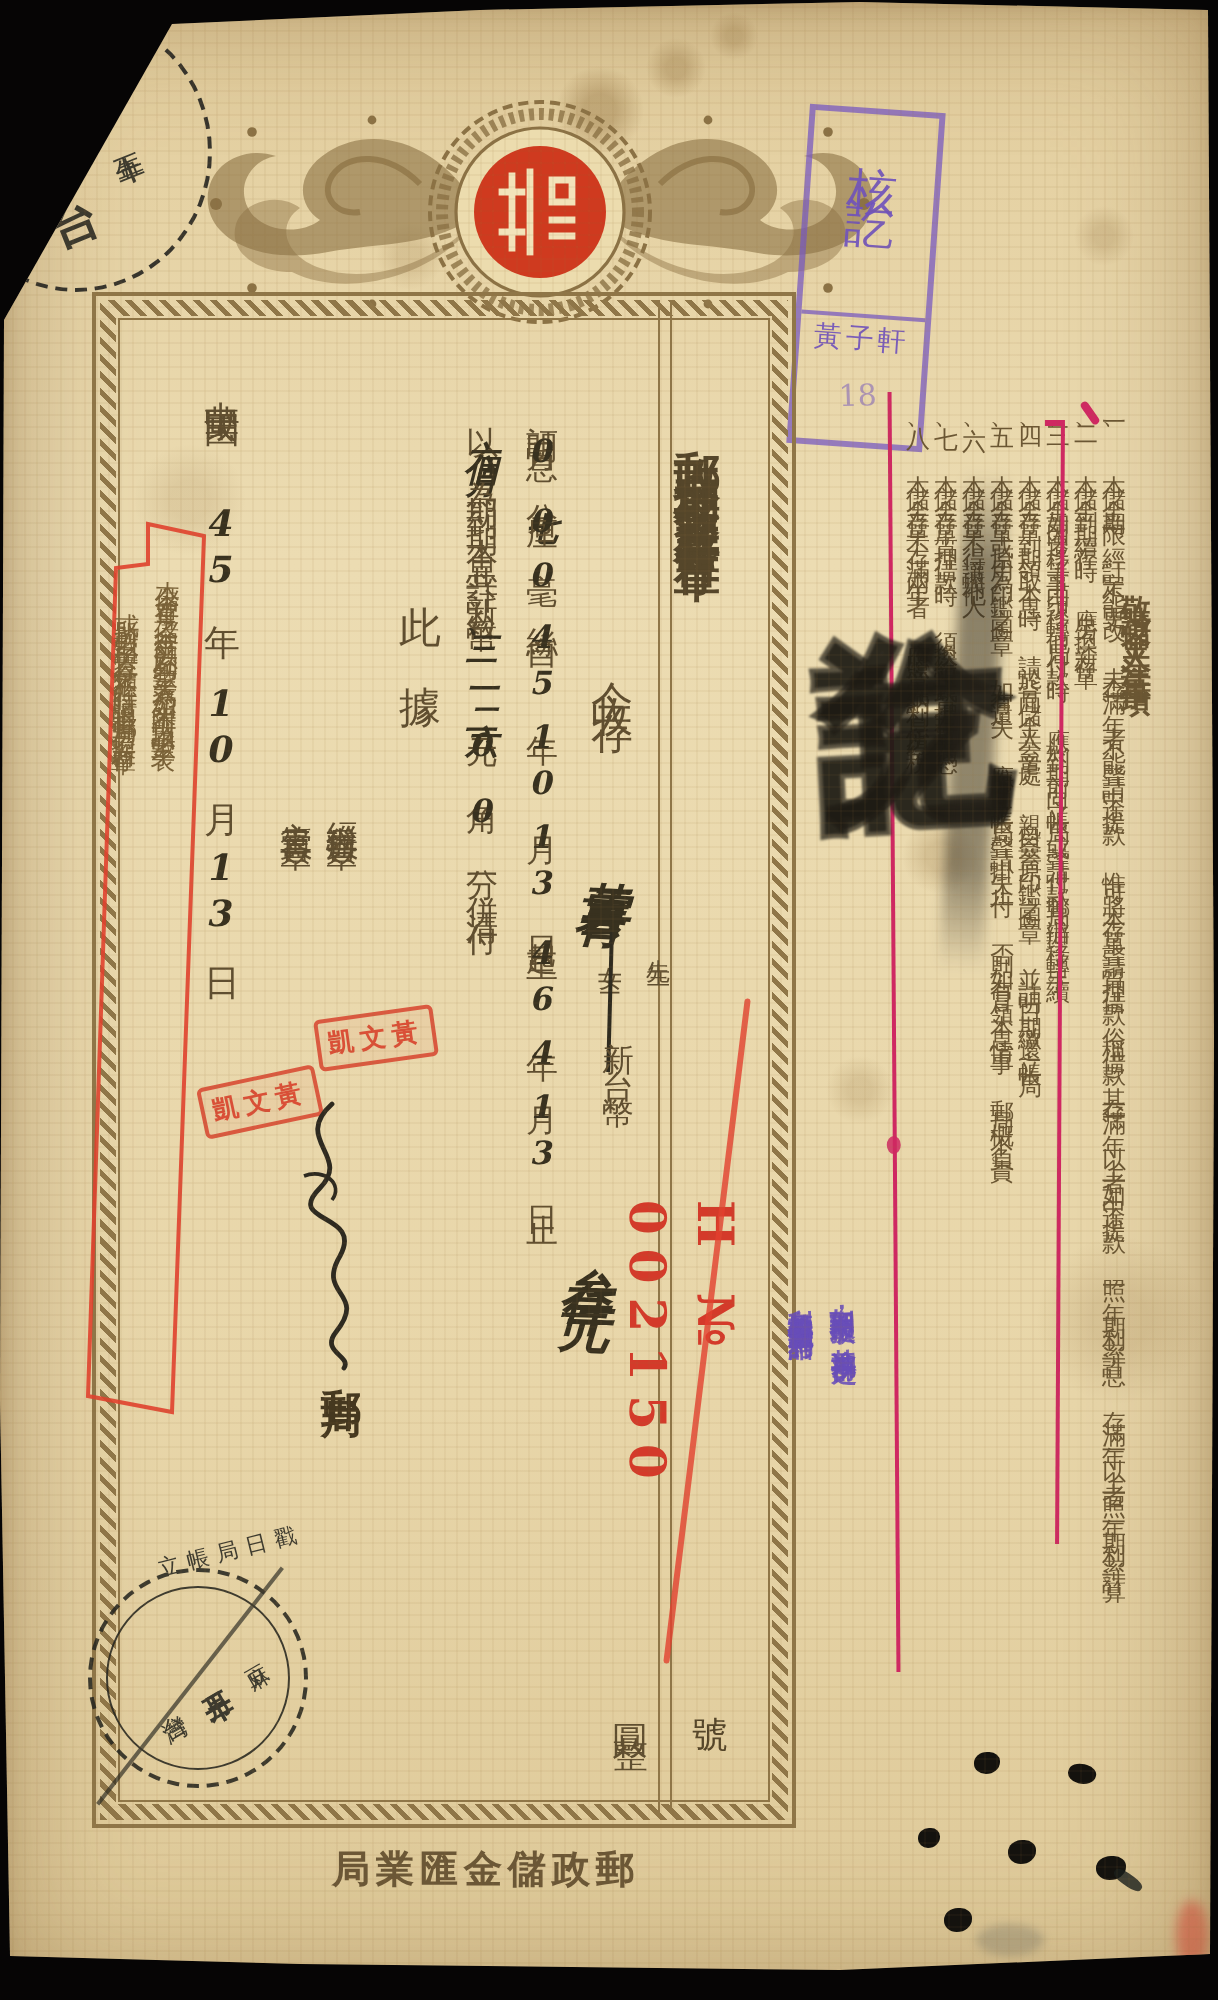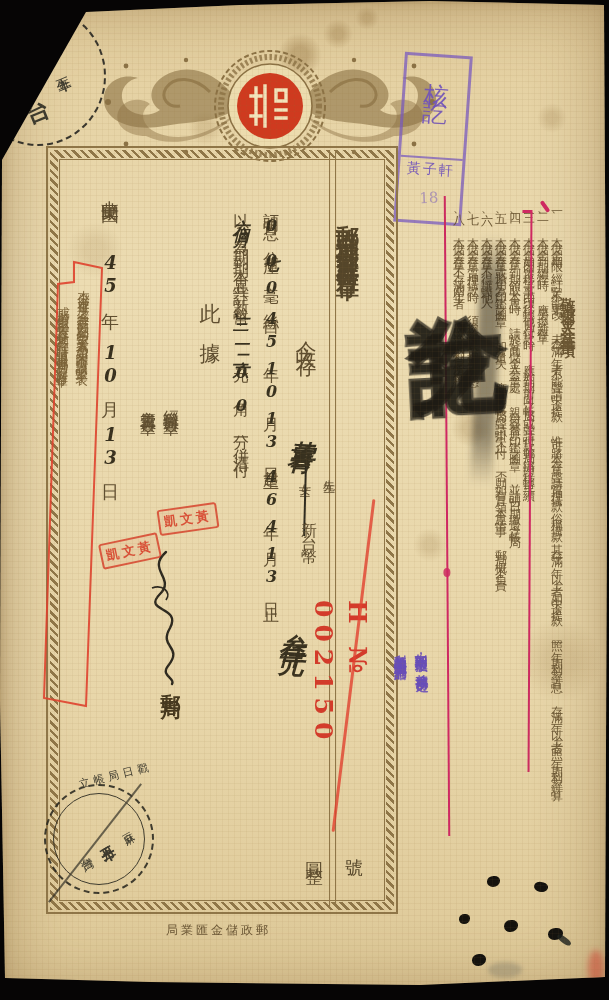--- a/index.html
+++ b/index.html
@@ -105,21 +105,21 @@
   .pm-inner .pmm{font-size:14px;font-weight:bold;}
   .pm-inner .pml{font-size:11px;}
   .pm-slash{position:absolute;left:60px;top:0px;width:2px;height:150px;background:#26261f;transform:rotate(38deg);opacity:.75;}
   .pm-top{left:-30px;top:6px;width:136px;height:140px;}
   .pm-top .pm-circle2{position:absolute;inset:0;border:2px dashed #1f1f1d;border-radius:50%;}
   .pm-top .pm-inner2{position:absolute;inset:0;display:flex;justify-content:center;align-items:center;gap:10px;transform:rotate(-22deg);}
   .pm-top .big{font-size:24px;font-weight:bold;}
   .pm-top .small{font-size:14px;}
   .pm-top .pm-slash2{position:absolute;left:64px;top:-4px;width:2px;height:150px;background:#1f1f1d;transform:rotate(30deg);}
   
-  .issuer{left:166px;top:922px;font-size:12px;font-weight:400;letter-spacing:3px;color:#6b5736;}
+  .issuer{left:166px;top:922px;font-size:19px;font-weight:700;letter-spacing:3px;color:#6b5736;}
   
   .blob{background:#14120e;border-radius:55% 45% 60% 50%;}
   .b1{left:487px;top:876px;width:13px;height:11px;}
   .b2{left:534px;top:882px;width:14px;height:10px;transform:rotate(15deg);}
   .b3{left:459px;top:914px;width:11px;height:10px;}
   .b4{left:504px;top:920px;width:14px;height:12px;}
   .b5{left:548px;top:928px;width:15px;height:12px;}
   .b5::after{content:"";position:absolute;left:8px;top:9px;width:16px;height:6px;background:rgba(25,30,28,.8);border-radius:40%;transform:rotate(35deg);}
   .b6{left:472px;top:954px;width:14px;height:12px;}
   .graysm{left:488px;top:962px;width:34px;height:16px;background:rgba(100,100,88,.3);filter:blur(2px);border-radius:50%;}

